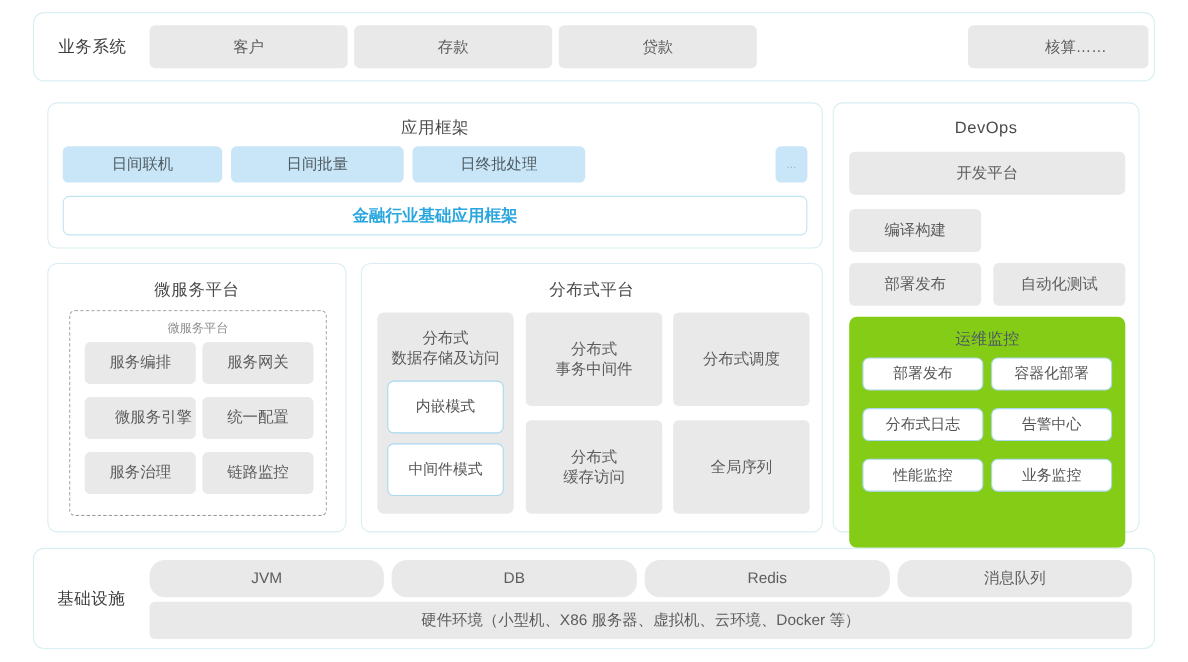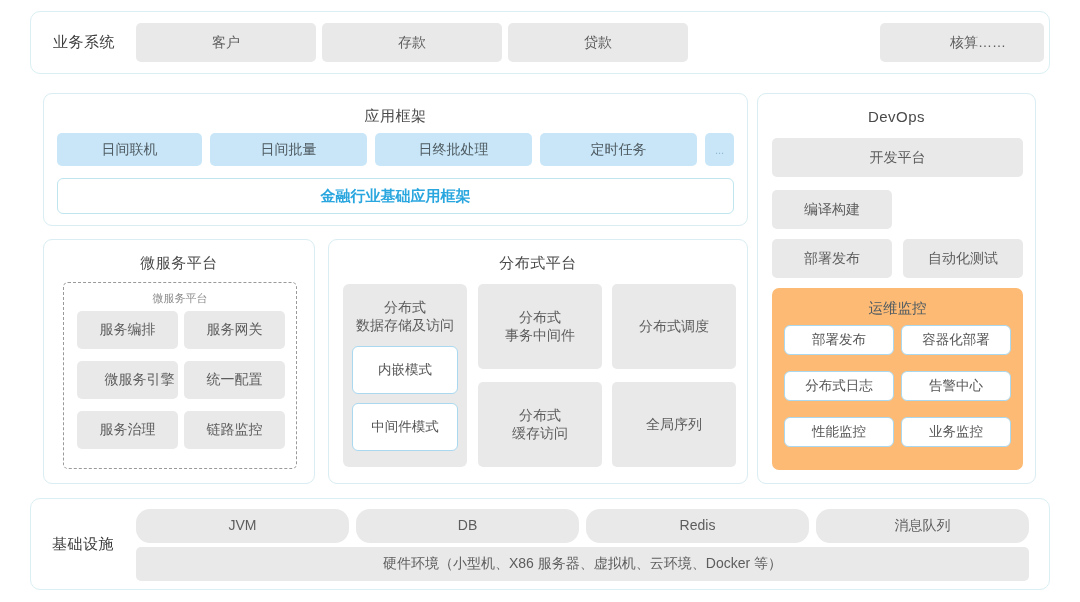--- a/index.html
+++ b/index.html
@@ -85,22 +85,22 @@
     display: flex; align-items: center; justify-content: center;
     color: #2ba7df; font-size: 15px; font-weight: bold;
   }
 
   #devops-panel { left: 757px; top: 93px; width: 279px; height: 391px; }
   #devops-title { margin-top: 14px; }
   #devops-platform { position: absolute; left: 14px; top: 44px; width: 251px; height: 39px; }
   .do-chip { position: absolute; height: 39px; width: 120px; }
 
   #ops-panel {
-    position: absolute; left: 14px; top: 194px; width: 251px; height: 182px;
-    background: #fdba74; border-radius: 7px;
+    position: absolute; left: 14px; top: 194px; width: 251px; height: 210px;
+    background: #84cc16; border-radius: 7px;
   }
   #ops-title {
     position: absolute; left: 0; top: 11px; width: 100%;
     text-align: center; font-size: 14.5px; color: #4d5a62;
   }
   .ops-chip { position: absolute; height: 30px; width: 110px; }
 
   
   #micro-panel { left: 43px; top: 239px; width: 272px; height: 245px; }
   #micro-title { margin-top: 14px; }
@@ -152,21 +152,20 @@
     <div class="chip biz-chip" style="left:477px;width:180px;">贷款</div>
     <div class="chip biz-chip" style="left:849px;width:164px;padding-left:32px;">核算……</div>
   </div>
 
   <div class="panel" id="appframe-panel">
     <div class="panel-title" id="appframe-title">应用框架</div>
 
     <div class="chip-blue af-chip" style="left:13px;width:145px;">日间联机</div>
     <div class="chip-blue af-chip" style="left:166px;width:157px;">日间批量</div>
     <div class="chip-blue af-chip" style="left:331px;width:157px;">日终批处理</div>
-    <div class="chip-blue af-chip" style="left:496px;width:157px;">定时任务</div>
     <div class="chip-blue af-chip" style="left:661px;width:29px;font-size:11px;color:#8fb9cf;">...</div>
 
     <div id="af-base">金融行业基础应用框架</div>
   </div>
 
   <div class="panel" id="devops-panel">
     <div class="panel-title" id="devops-title">DevOps</div>
 
     <div class="chip" id="devops-platform">开发平台</div>
 

